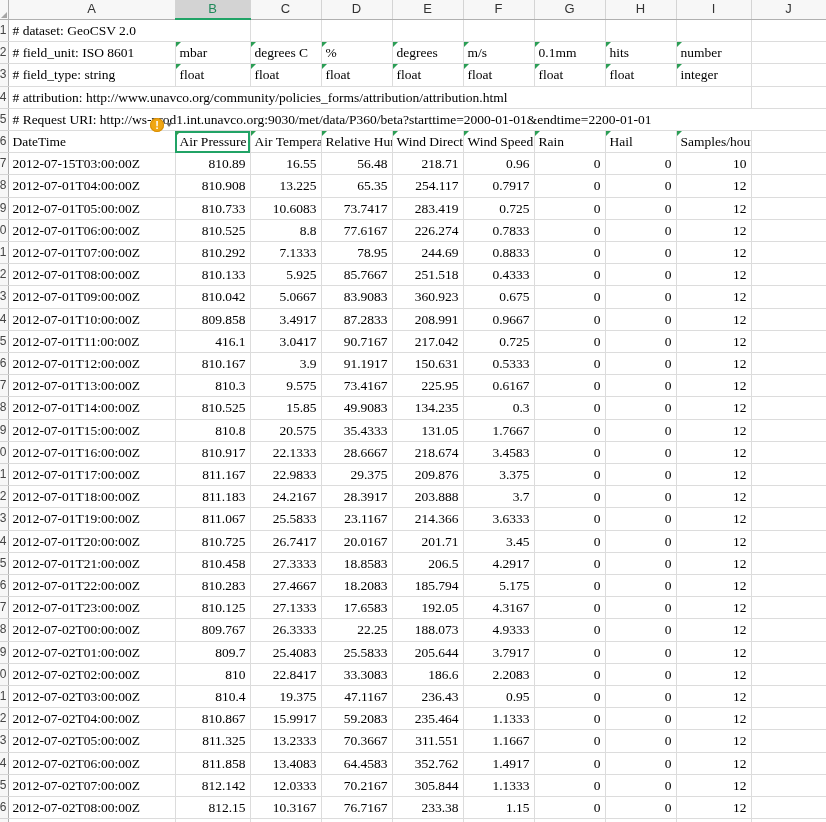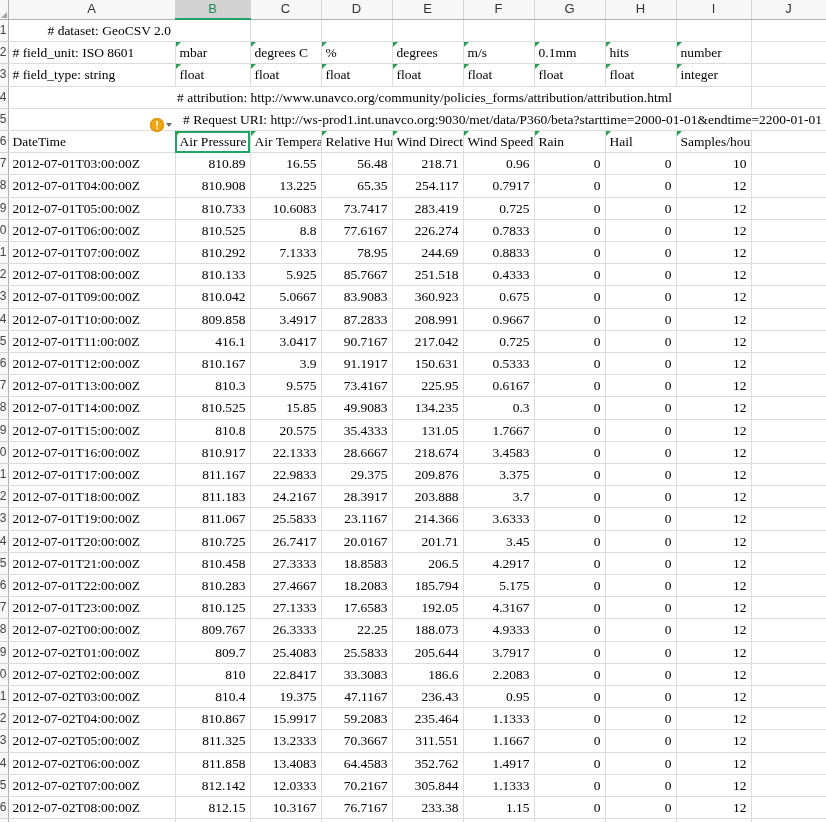--- a/index.html
+++ b/index.html
@@ -91,21 +91,21 @@
     white-space: nowrap;
     vertical-align: middle;
   }
   td.num { text-align: right; }
   td.txt { text-align: left; }
   td.blank { border-right: 1px solid #dcdcdc; }
 
   
   td.spill {
     border-right: none;
-    text-align: right;
+    text-align: left;
     overflow: visible;
     position: relative;
     z-index: 2;
   }
 
   
   td.mark { position: relative; margin-left: 26px; }
   td.mark::before {
     content: "";
     position: absolute;
@@ -257,21 +257,21 @@
         <td class="txt mark">Hail</td>
         <td class="txt mark">Samples/hour</td>
         <td class="blank"></td>
       </tr>
 
     </tbody>
 
     <tbody id="data-body">
         <tr>
           <td class="rowhdr">7</td>
-          <td class="txt">2012-07-01T03:00:00Z</td>
+          <td class="txt">2012-07-15T03:00:00Z</td>
           <td class="num">810.89</td>
           <td class="num">16.55</td>
           <td class="num">56.48</td>
           <td class="num">218.71</td>
           <td class="num">0.96</td>
           <td class="num">0</td>
           <td class="num">0</td>
           <td class="num">10</td>
           <td class="blank"></td>
         </tr>

